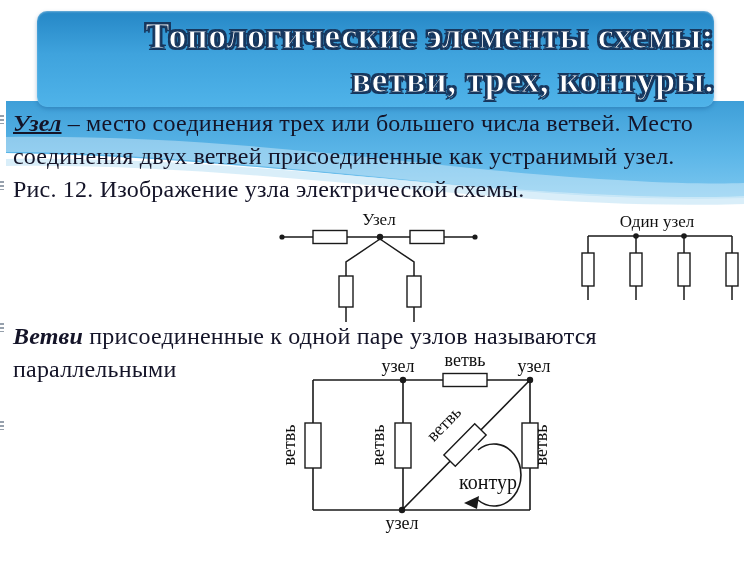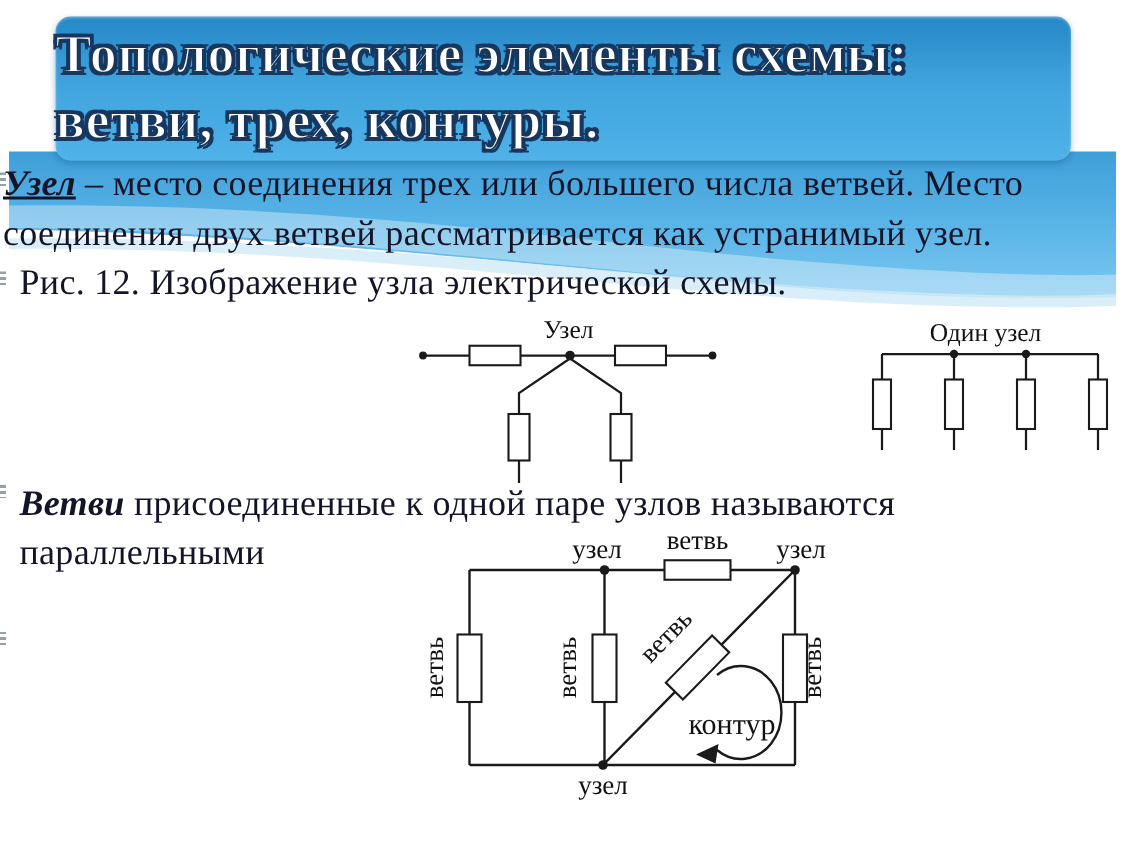--- a/index.html
+++ b/index.html
@@ -15,32 +15,32 @@
 
   
   #title-box{
     left:37px;top:11px;width:677px;height:93px;z-index:2;
     border-radius:10px;
     background:linear-gradient(180deg,#2587C6 0%,#3FA3DD 45%,#4FB3E9 100%);
     box-shadow:0 2px 4px rgba(20,80,140,.35), inset 0 1px 2px rgba(255,255,255,.35);
     padding-top:3px;
   }
   .title-line{
-    text-align:left;font-weight:bold;font-size:36px;line-height:44px;
+    text-align:right;font-weight:bold;font-size:36px;line-height:44px;
     color:#FFFFFF;letter-spacing:.5px;
     -webkit-text-stroke:1.2px #17375E;
     text-shadow:2px 2px 0 #17375E,-2px -2px 0 #17375E,2px -2px 0 #17375E,-2px 2px 0 #17375E;
     white-space:nowrap;
   }
 
   
   .body-text{font-size:24px;line-height:33px;color:#141428;z-index:3;white-space:nowrap;letter-spacing:.2px;}
   .term{font-weight:bold;font-style:italic;}
   .term-underline{text-decoration:underline;text-decoration-thickness:2px;}
-  #p-node{left:2px;top:107px;}
+  #p-node{left:13px;top:107px;}
   #caption{left:13px;top:173px;text-align:center;}
   #p-branches{left:13px;top:320px;}
 
   
   .tick{
     left:0;width:4px;height:9px;z-index:3;
     background:repeating-linear-gradient(180deg,#96A0AC 0 2px,rgba(0,0,0,0) 2px 4px);
   }
 
   
@@ -73,21 +73,21 @@
   <div class="title-line">ветви, трех, контуры.</div>
 </div>
 
 <div class="tick abs" style="top:115px"></div>
 <div class="tick abs" style="top:181px"></div>
 <div class="tick abs" style="top:323px"></div>
 <div class="tick abs" style="top:421px"></div>
 
 <div id="p-node" class="abs body-text">
   <div><span class="term term-underline">Узел</span><span> – место соединения трех или большего числа ветвей. Место</span></div>
-  <div>соединения двух ветвей рассматривается как устранимый узел.</div>
+  <div>соединения двух ветвей присоединенные как устранимый узел.</div>
 </div>
 
 <div id="caption" class="abs body-text">Рис. 12. Изображение узла электрической схемы.</div>
 
 <svg class="abs diagram" style="left:255px;top:212px" width="250" height="115" viewBox="0 0 250 115">
   <path class="wire" d="M27,25 H220 M125,27 L91,50 V64 M91,95 V110 M125,27 L159,50 V64 M159,95 V110"></path>
   <rect class="resistor" x="58" y="18.5" width="34" height="13"></rect>
   <rect class="resistor" x="155" y="18.5" width="34" height="13"></rect>
   <rect class="resistor" x="84" y="64" width="14" height="31"></rect>
   <rect class="resistor" x="152" y="64" width="14" height="31"></rect>

